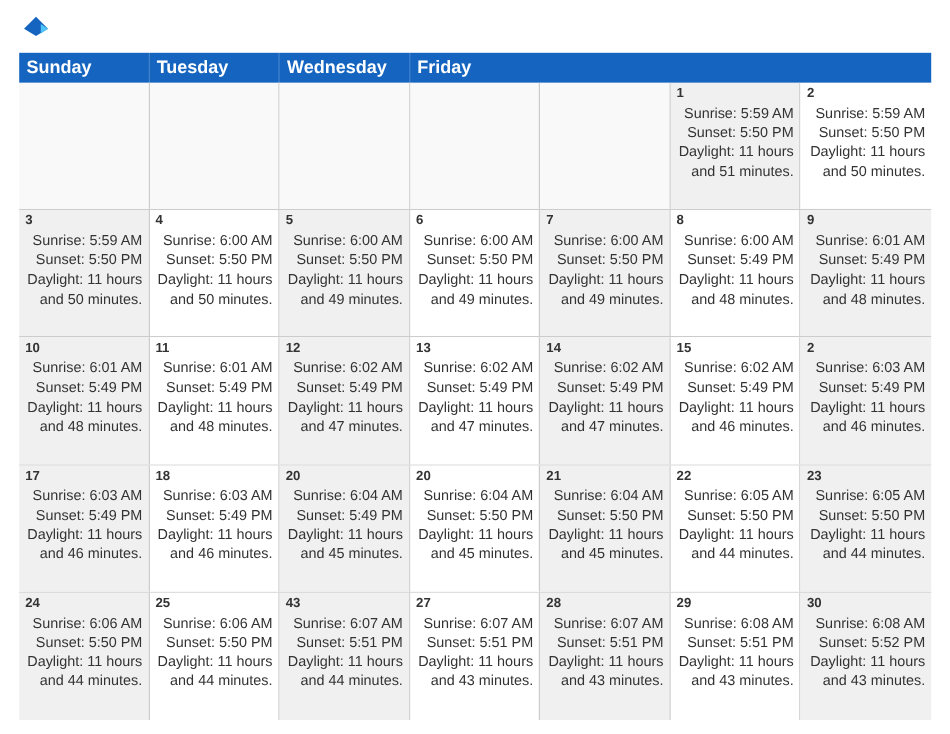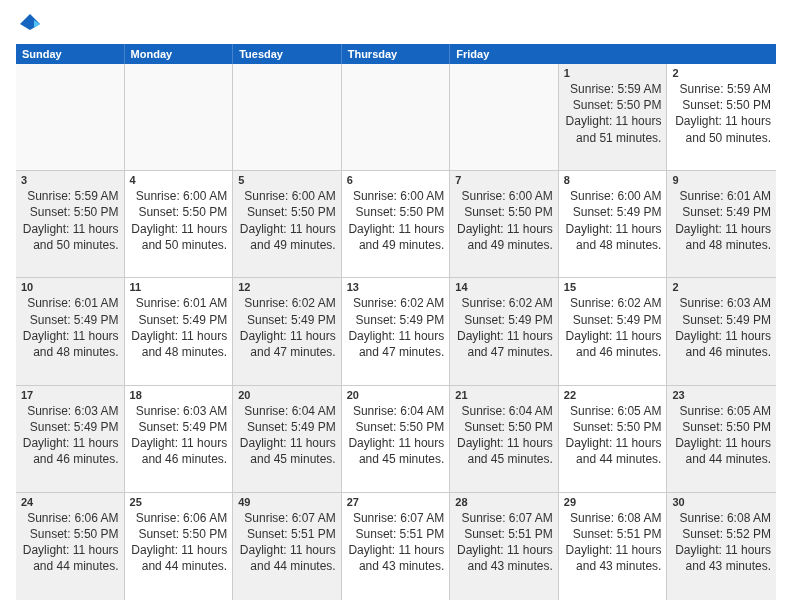--- a/index.html
+++ b/index.html
@@ -56,21 +56,21 @@
       display: flex;
       flex-direction: column;
     }
     .cal-header {
       display: grid;
       grid-template-columns: repeat(7, 1fr);
       background: #1565c0;
     }
     .cal-header-cell {
       color: #fff;
-      font-size: 11px;
+      font-size: 15px;
       font-weight: bold;
       padding: 4px 6px;
       text-align: left;
       border-right: 1px solid rgba(255,255,255,0.2);
     }
     .cal-header-cell:last-child { border-right: none; }
     .cal-body {
       flex: 1;
       display: grid;
       grid-template-rows: repeat(5, 1fr);
@@ -123,23 +123,22 @@
     </div>
     <div class="title-block">
       <div class="month-title"></div>
       <div class="location"></div>
     </div>
   </div>
 
   <div class="calendar">
     <div class="cal-header" id="cal-header">
         <div class="cal-header-cell">Sunday</div>
-        <div class="cal-header-cell">Monday</div>
         <div class="cal-header-cell">Tuesday</div>
-        <div class="cal-header-cell">Thursday</div>
+        <div class="cal-header-cell">Wednesday</div>
         <div class="cal-header-cell">Friday</div>
       </div>
     <div class="cal-body" id="cal-body">
         <div class="cal-row">
           <div class="cal-cell empty"></div>
           <div class="cal-cell empty"></div>
           <div class="cal-cell empty"></div>
           <div class="cal-cell empty"></div>
           <div class="cal-cell empty"></div>
           <div class="cal-cell shaded">
@@ -319,21 +318,21 @@
 and 44 minutes.</div>
           </div>
           <div class="cal-cell">
             <span class="day-num">25</span>
             <div class="day-info" style="white-space: pre-line;">Sunrise: 6:06 AM
 Sunset: 5:50 PM
 Daylight: 11 hours
 and 44 minutes.</div>
           </div>
           <div class="cal-cell shaded">
-            <span class="day-num">49</span>
+            <span class="day-num">43</span>
             <div class="day-info" style="white-space: pre-line;">Sunrise: 6:07 AM
 Sunset: 5:51 PM
 Daylight: 11 hours
 and 44 minutes.</div>
           </div>
           <div class="cal-cell">
             <span class="day-num">27</span>
             <div class="day-info" style="white-space: pre-line;">Sunrise: 6:07 AM
 Sunset: 5:51 PM
 Daylight: 11 hours

